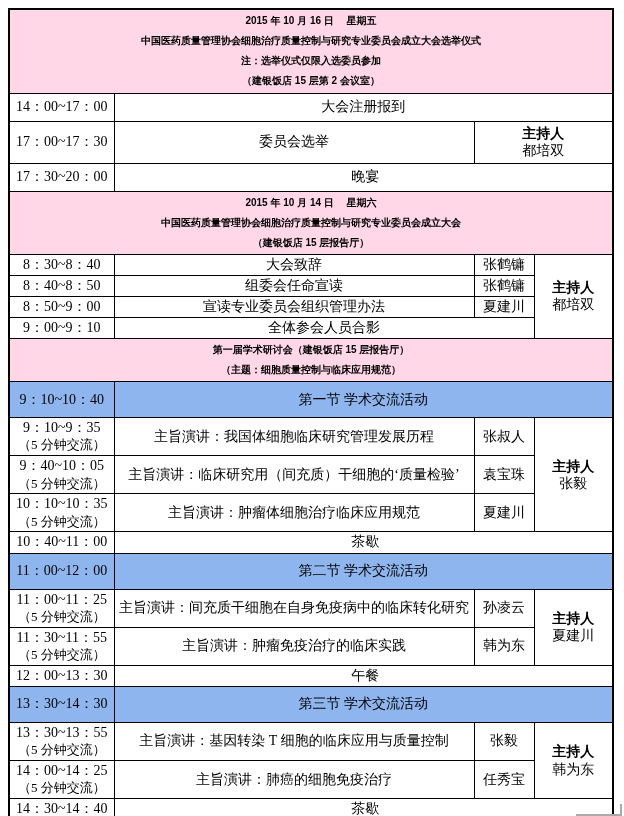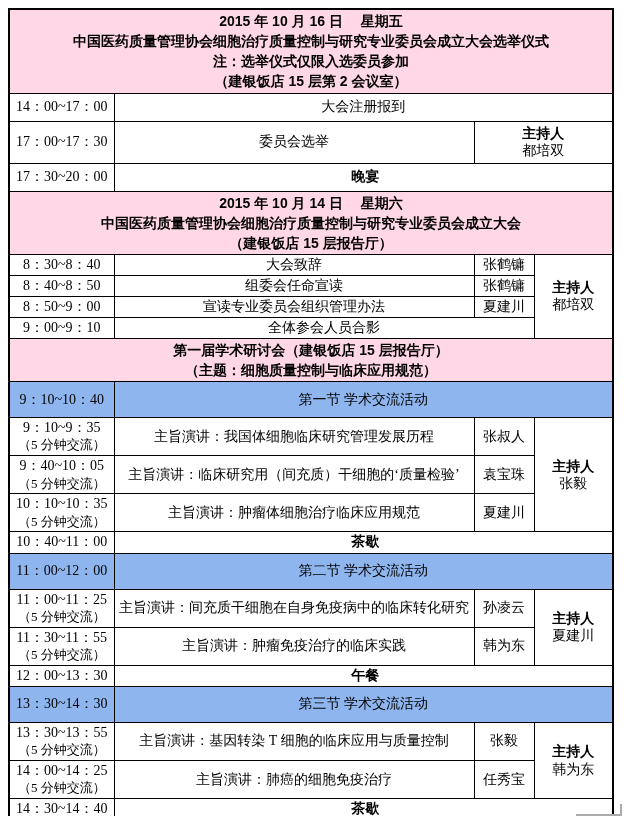--- a/index.html
+++ b/index.html
@@ -31,30 +31,30 @@
   tr.r-hdr3{height:42px;}
   tr.r-plain{height:28px;}
   tr.r-elect{height:42px;padding-left:38px;}
   tr.r-d2{height:21px;}
   tr.r-session{height:36px;}
   tr.r-talk{height:34px;}
   tr.r-break{height:21px;}
 
   td.hdr{
     background:var(--pink,#FFD7E6);
-    font-weight:bold;font-size:14px;line-height:20px;
+    font-weight:bold;font-size:10px;line-height:20px;
     font-family:"Liberation Sans","DejaVu Sans",sans-serif;
     margin-left:15px;
   }
   td.session-bar{
     background:var(--blue,#8FB5EE);
   }
   td.time{font-size:14px;}
   td.time .note{font-size:13px;display:block;}
-  td.bold-ev{font-weight:bold;padding-left:6px;}
+  td.bold-ev{font-weight:normal;padding-left:6px;}
   td.chair .lbl{
     font-weight:bold;display:block;
     font-family:Liberation Sans, sans-serif;
   }
   td.chair .nm{display:block;}
   .resize-handle{
     position:absolute;right:2px;bottom:0px;
     width:44px;height:10px;
     border-right:2px solid #aaa;border-bottom:2px solid #aaa;
   }

